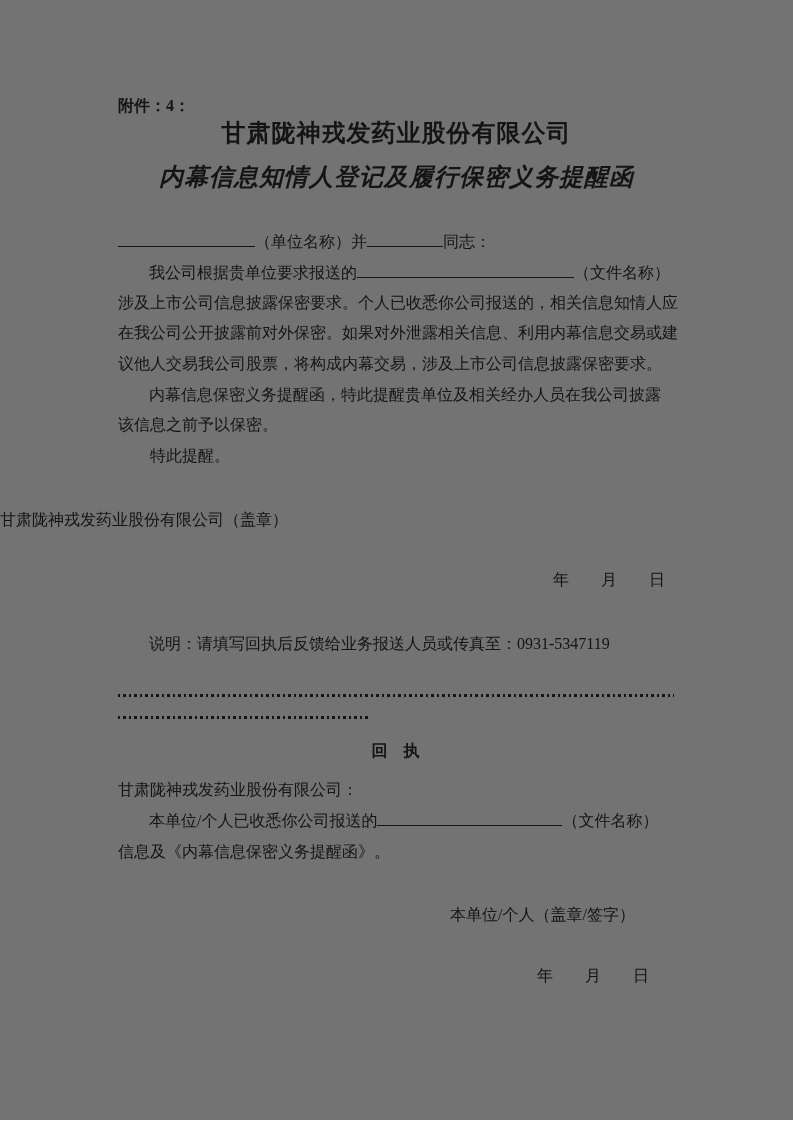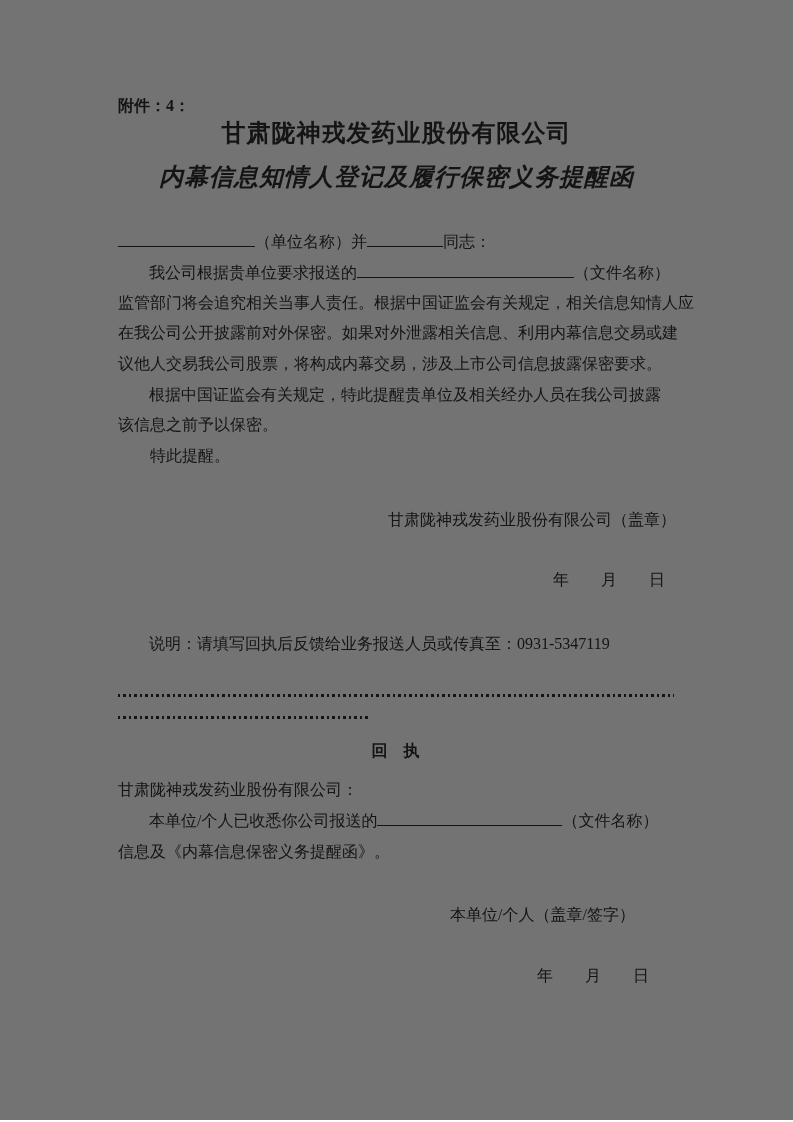--- a/index.html
+++ b/index.html
@@ -15,21 +15,21 @@
   .ln {
     position: absolute;
     white-space: nowrap;
     font-size: 16px;
     line-height: 21px;
   }
   .bold { font-weight: bold; }
   .center { left: 0; width: 793px; text-align: center; }
   .title { font-size: 24px; letter-spacing: 1px; }
   .receipt-title { font-size: 16px; word-spacing: 8px; letter-spacing: 2px; }
-  .right-col { left: 0; width: 676px; text-align: right; }
+  .right-col { left: 0; width: 676px; }
   .blank {
     display: inline-block;
     height: 15px;
     border-bottom: 1px solid #141414;
     vertical-align: baseline;
   }
   .b137 { width: 137px; }
   .b76  { width: 76px; }
   .b217 { width: 217px; }
   .b185 { width: 185px; }
@@ -50,25 +50,25 @@
 
   <div class="ln bold title center" style="top:167px;font-style:italic;">内幕信息知情人登记及履行保密义务提醒函</div>
 
   <div class="ln" style="left:118px; top:231px;">
     <span class="blank b137"></span><span>（单位名称）并</span><span class="blank b76"></span><span>同志：</span>
   </div>
 
   <div class="ln" style="left:149px; top:262px;text-align:right;">
     <span>我公司根据贵单位要求报送的</span><span class="blank b217"></span><span>（文件名称）</span>
   </div>
-  <div class="ln" style="left:118px; top:292px;">监管部门将会追究相关当事人责任。根据中国证监会有关规定，相关信息知情人应</div>
+  <div class="ln" style="left:118px; top:292px;">涉及上市公司信息披露保密要求。个人已收悉你公司报送的，相关信息知情人应</div>
   <div class="ln" style="left:118px; top:322px;">在我公司公开披露前对外保密。如果对外泄露相关信息、利用内幕信息交易或建</div>
   <div class="ln" style="left:118px; top:353px;">议他人交易我公司股票，将构成内幕交易，涉及上市公司信息披露保密要求。</div>
 
-  <div class="ln" style="left:149px; top:384px;">根据中国证监会有关规定，特此提醒贵单位及相关经办人员在我公司披露</div>
+  <div class="ln" style="left:149px; top:384px;">内幕信息保密义务提醒函，特此提醒贵单位及相关经办人员在我公司披露</div>
   <div class="ln" style="left:118px; top:414px;text-align:right;">该信息之前予以保密。</div>
 
   <div class="ln" style="left:150px; top:445px;">特此提醒。</div>
 
   <div class="ln right-col" style="top:509px;">甘肃陇神戎发药业股份有限公司（盖章）</div>
   <div class="ln" style="left:553px; top:569px;">年　　月　　日</div>
 
   <div class="ln" style="left:149px; top:633px;">说明：请填写回执后反馈给业务报送人员或传真至：0931-5347119</div>
 
   <div class="dots" style="left:118px; top:694px; width:556px;"></div>

